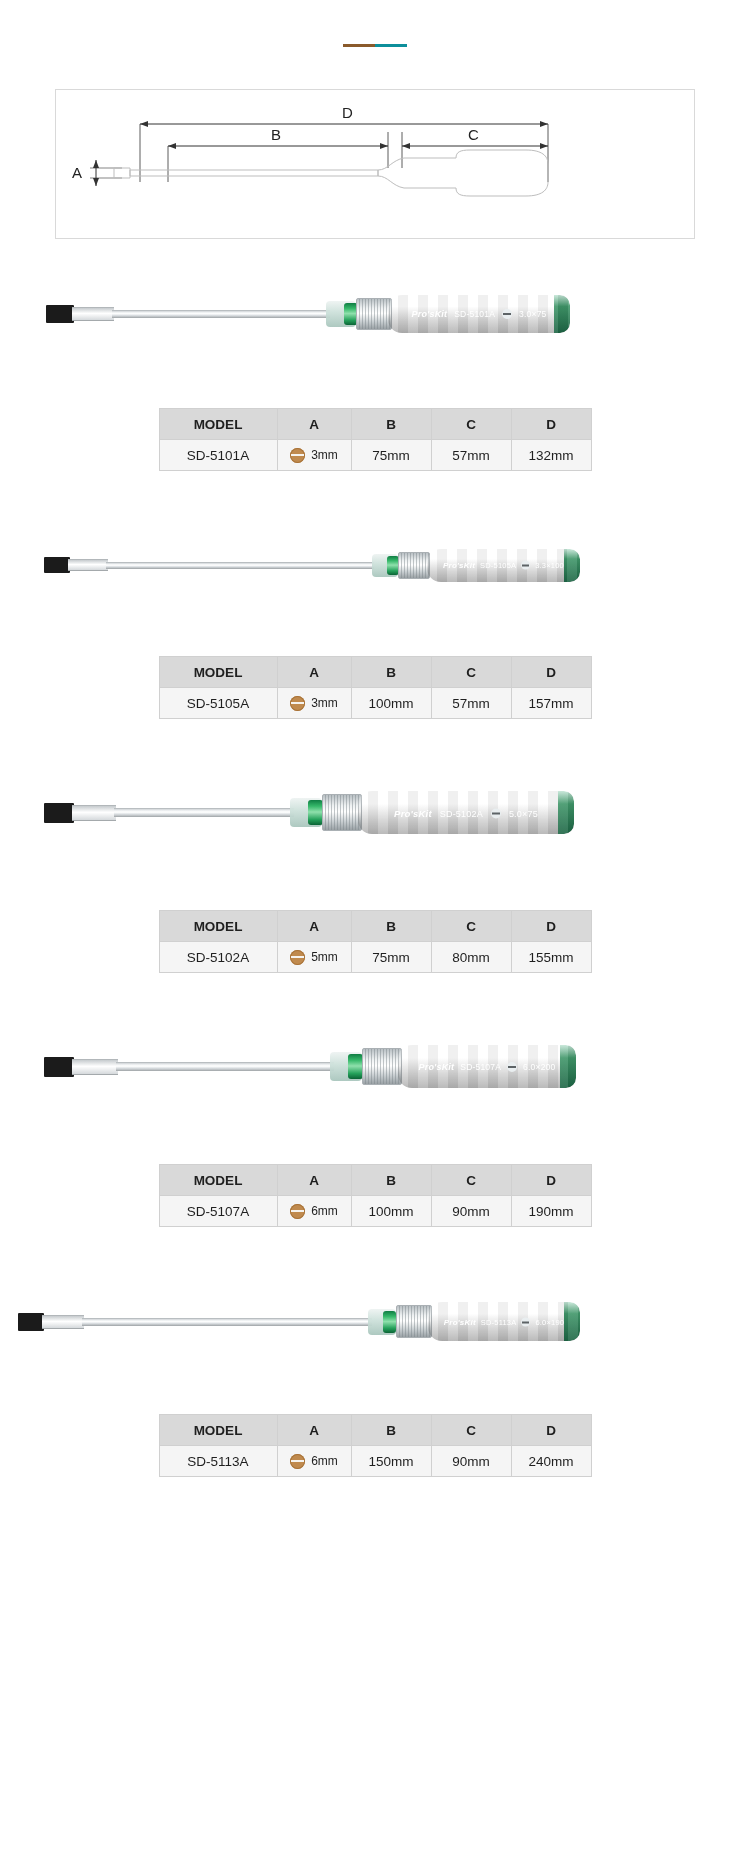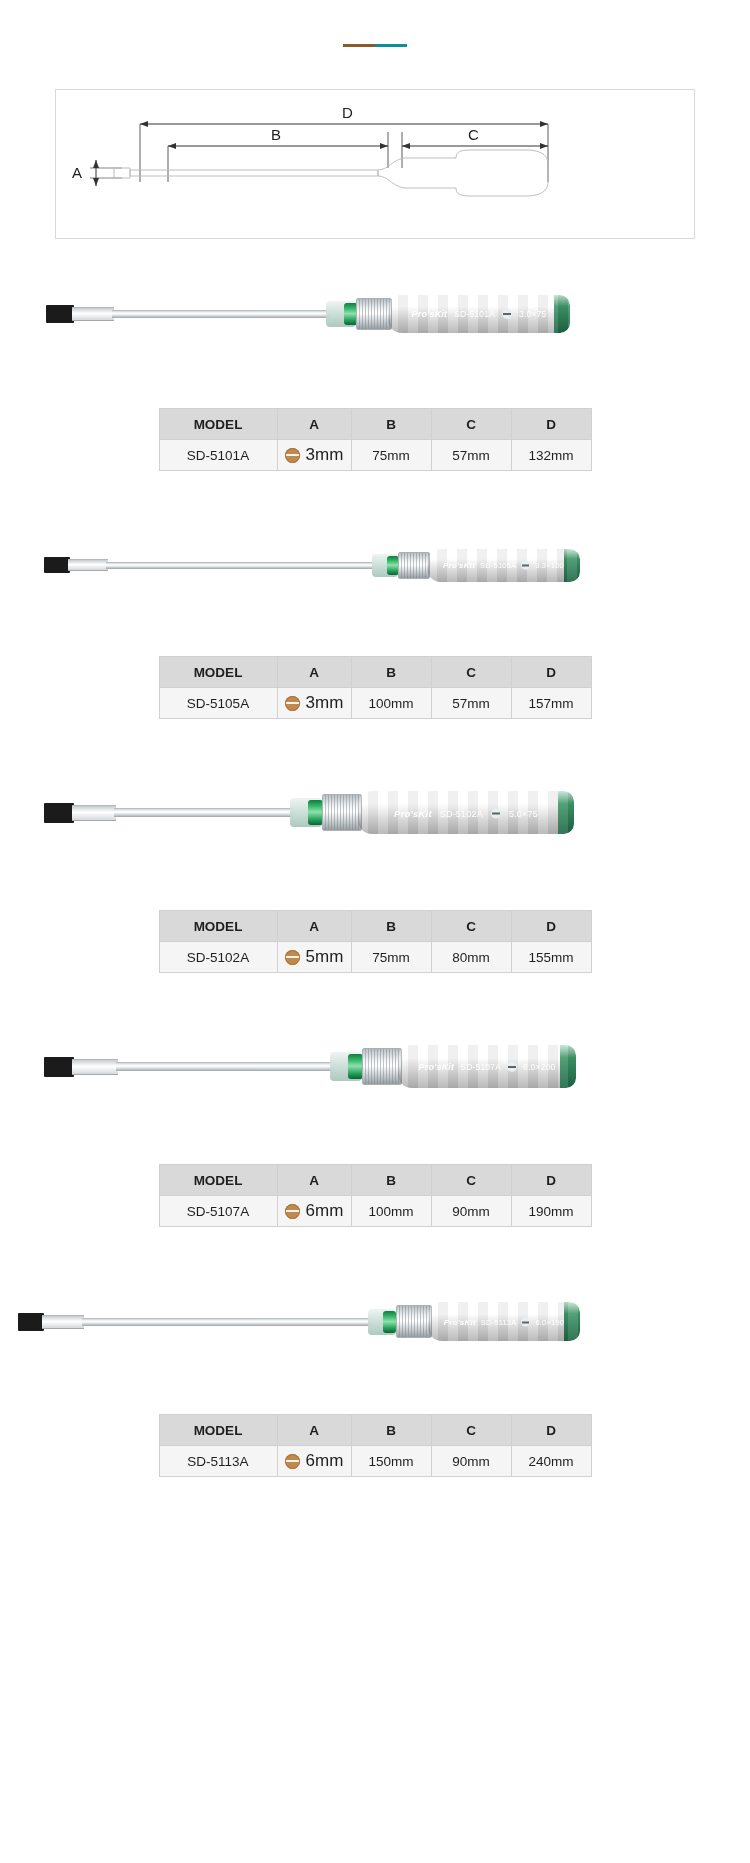--- a/index.html
+++ b/index.html
@@ -74,21 +74,21 @@
     position: relative;
     box-shadow: inset 0 0 0 1px #a87338;
     flex: 0 0 auto;
   }
   .slot-icon:after {
     content: "";
     position: absolute;
     left: 1px; right: 1px; top: 6px; height: 2.5px;
     background: #f6f3ee;
   }
-  .a-val { font-size: 17px; }
+  .a-val { font-size: 12px; }
 
   
   .driver { position: relative; height: 100%; }
   .blade-tip {
     position: absolute;
     background: #1b1b1b;
     border-radius: 1px;
   }
   .shaft {
     position: absolute;

